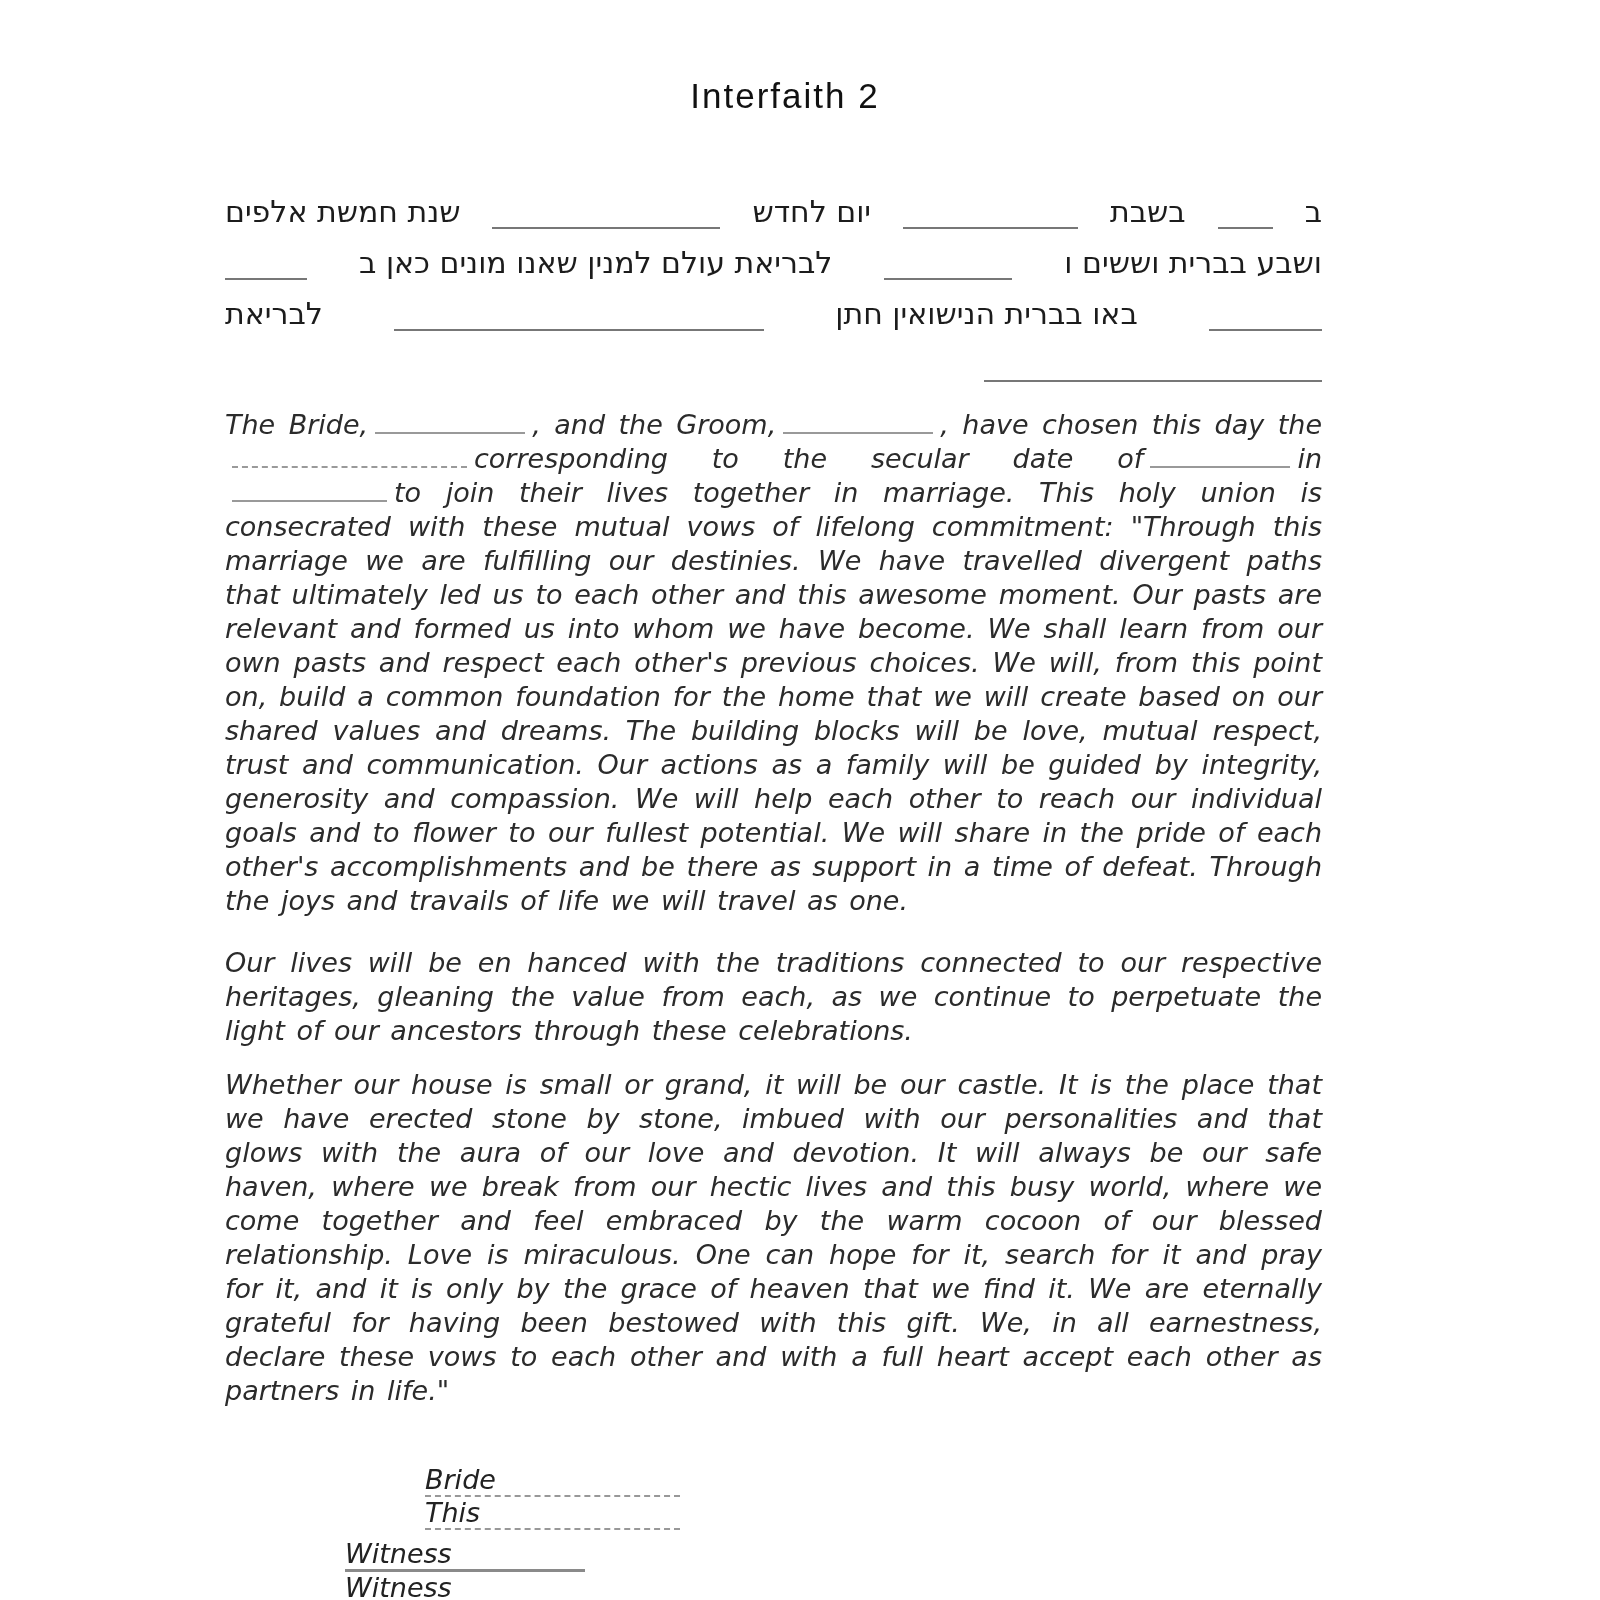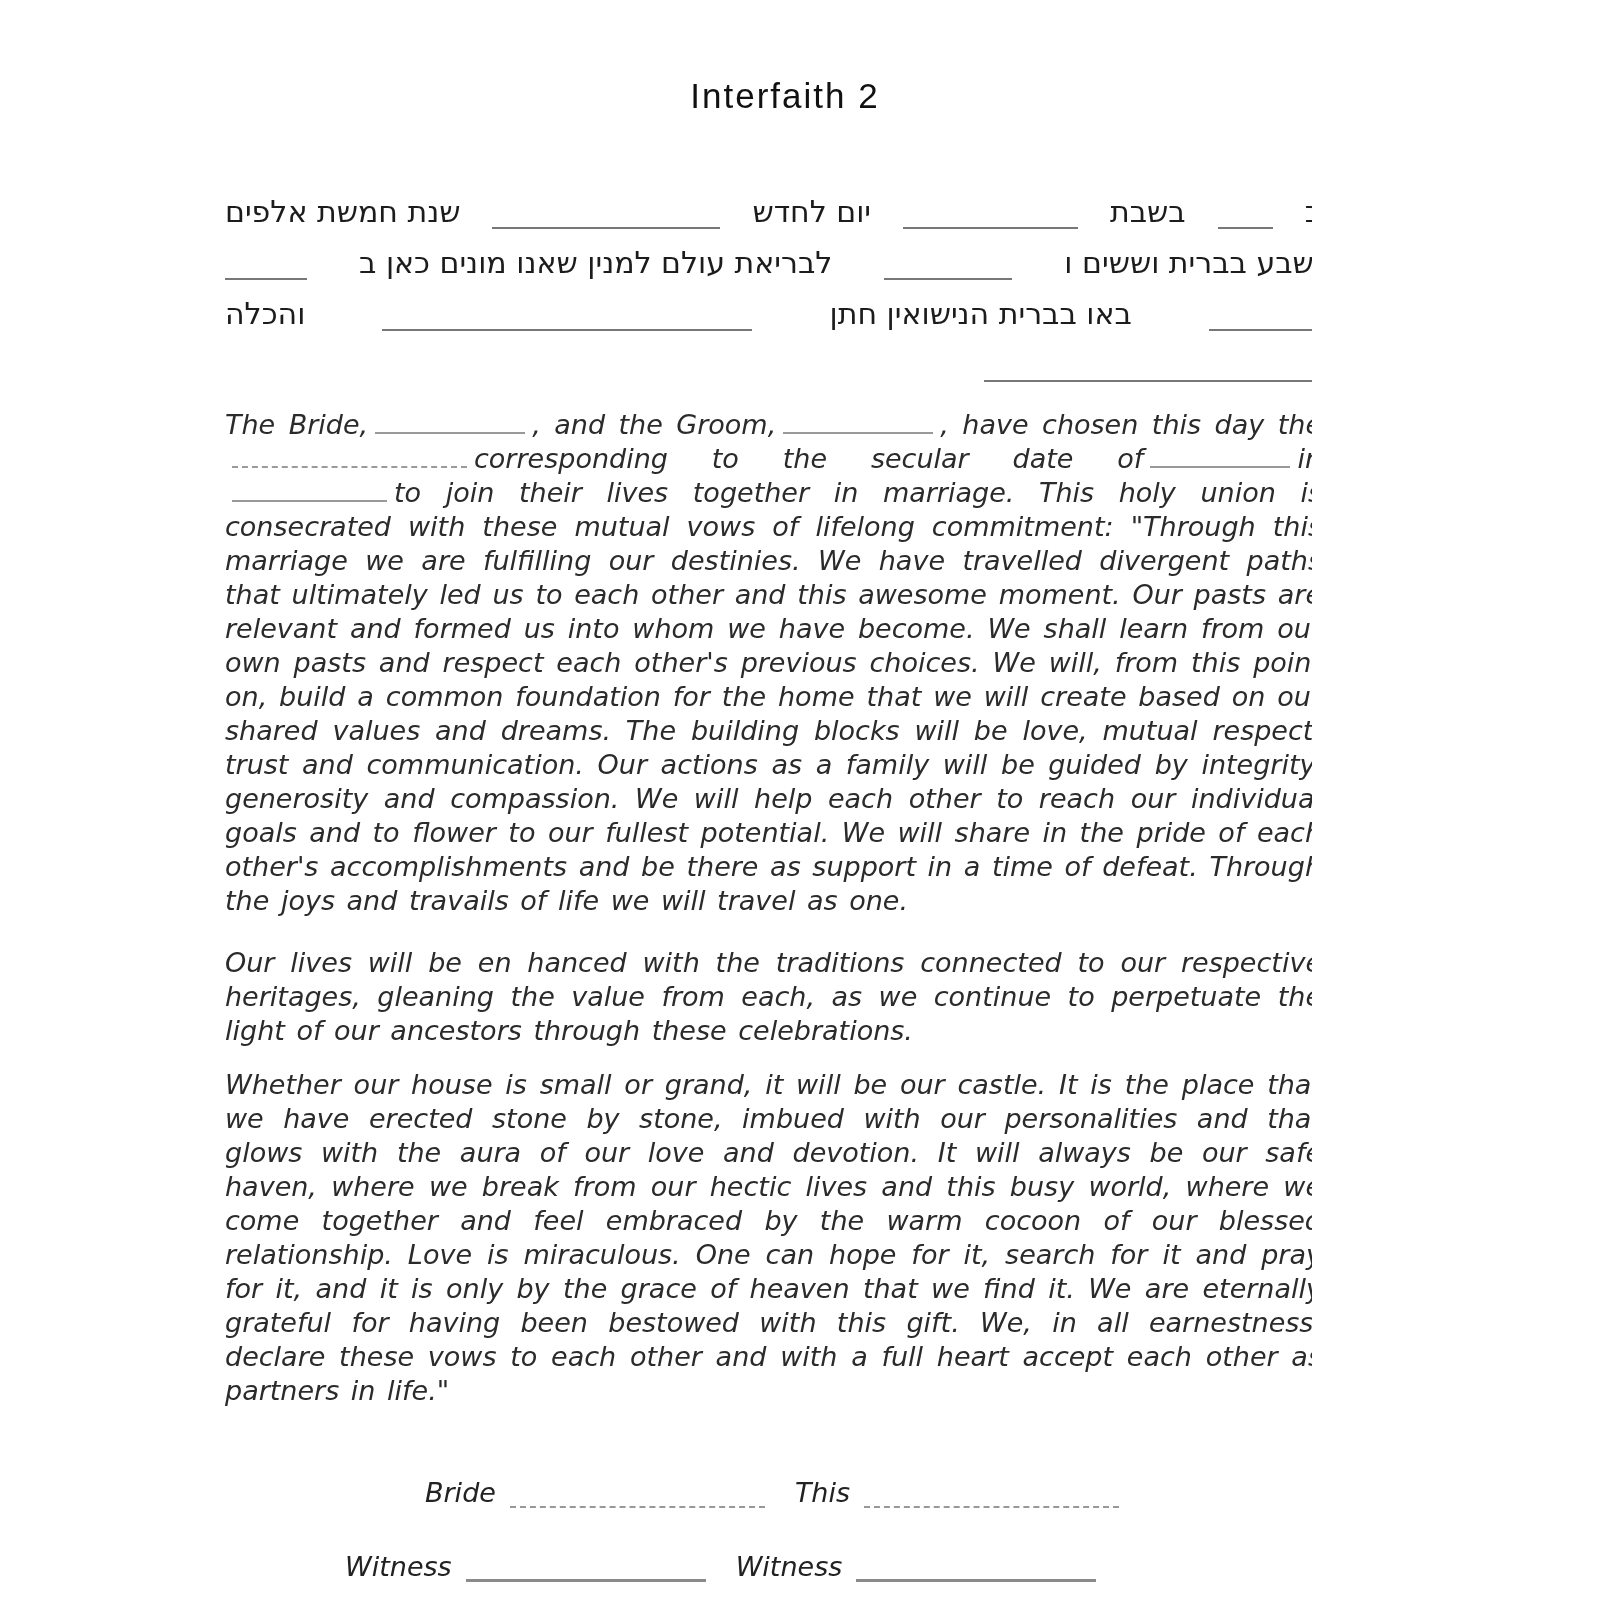--- a/index.html
+++ b/index.html
@@ -3,20 +3,21 @@
 <meta charset="utf-8">
 <style>
   html,body{margin:0;padding:0;background:#ffffff;}
   .page{
     position:relative;
     width:1312px;height:1600px;
     background:#ffffff;
     font-family:"Liberation Sans",sans-serif;
     color:#1f1f1f;
     overflow:hidden;
+    padding-left:34px;
   }
   .title{
     position:absolute;top:76px;left:0;width:1570px;
     text-align:center;
     font-size:35px;letter-spacing:2px;font-weight:400;color:#111;
   }
   .content{
     position:absolute;left:225px;top:178px;width:1097px;
   }
   
@@ -50,21 +51,21 @@
     border-bottom:2px solid #999;
     margin:0 7px;vertical-align:baseline;
   }
   .para .blank.dashed{border-bottom:2px dashed #9a9a9a;}
   
   .signatures{
     margin-top:56px;
     font-family:"DejaVu Sans",sans-serif;
     font-style:italic;font-size:27px;color:#222;
   }
-  .sig-row{display:flex;align-items:flex-end;height:44px;margin-bottom:30px;}
+  .sig-row{display:flex;align-items:flex-start;height:44px;margin-bottom:30px;flex-direction:column;}
   .sig-row .lbl{margin-right:14px;}
   .sig-blank{display:inline-block;height:34px;}
   .sig-blank.dashed{width:255px;border-bottom:2px dashed #989898;}
   .sig-blank.solid{width:240px;border-bottom:3px solid #8a8a8a;}
   .sig-blank.light{width:265px;border-bottom:3px solid #b5b5b5;}
   .row-bride{margin-left:200px;}
   .row-witness{margin-left:120px;}
   .row-officiant{margin-left:360px;gap:26px;}
   .gap{width:30px;}
 </style>
@@ -90,21 +91,21 @@
       <div class="hebrew-line" dir="rtl">
           <span class="tk">ושבע בברית וששים ו</span>
           <span class="blank" style="width: 128px;"></span>
           <span class="tk">לבריאת עולם למנין שאנו מונים כאן ב</span>
           <span class="blank" style="width: 82px;"></span>
         </div>
       <div class="hebrew-line" dir="rtl">
           <span class="blank" style="width: 113px;"></span>
           <span class="tk">באו בברית הנישואין חתן</span>
           <span class="blank" style="width: 370px;"></span>
-          <span class="tk">והכלה</span>
+          <span class="tk">לבריאת</span>
         </div>
       <div class="hebrew-line" dir="rtl">
           <span class="blank" style="width: 338px;"></span>
         </div>
     </div>
 
     <div class="body-text">
       <p class="para para1"><span class="tk">The Bride,</span><span class="blank" style="width: 150px;"></span><span class="tk">, and the Groom,</span><span class="blank" style="width: 150px;"></span><span class="tk">, have chosen this day the</span><span class="blank dashed" style="width: 235px;"></span><span class="tk">corresponding to the secular date of</span><span class="blank" style="width: 140px;"></span><span class="tk">in</span><span class="blank" style="width: 155px;"></span><span class="tk">to join their lives together in marriage. This holy union is consecrated with these mutual vows of lifelong commitment: "Through this marriage we are fulfilling our destinies. We have travelled divergent paths that ultimately led us to each other and this awesome moment. Our pasts are relevant and formed us into whom we have become. We shall learn from our own pasts and respect each other's previous choices. We will, from this point on, build a common foundation for the home that we will create based on our shared values and dreams. The building blocks will be love, mutual respect, trust and communication. Our actions as a family will be guided by integrity, generosity and compassion. We will help each other to reach our individual goals and to flower to our fullest potential. We will share in the pride of each other's accomplishments and be there as support in a time of defeat. Through the joys and travails of life we will travel as one.</span></p>
       <p class="para para2">Our lives will be en hanced with the traditions connected to our respective heritages, gleaning the value from each, as we continue to perpetuate the light of our ancestors through these celebrations.</p>
       <p class="para para3">Whether our house is small or grand, it will be our castle. It is the place that we have erected stone by stone, imbued with our personalities and that glows with the aura of our love and devotion. It will always be our safe haven, where we break from our hectic lives and this busy world, where we come together and feel embraced by the warm cocoon of our blessed relationship. Love is miraculous. One can hope for it, search for it and pray for it, and it is only by the grace of heaven that we find it. We are eternally grateful for having been bestowed with this gift. We, in all earnestness, declare these vows to each other and with a full heart accept each other as partners in life."</p>

